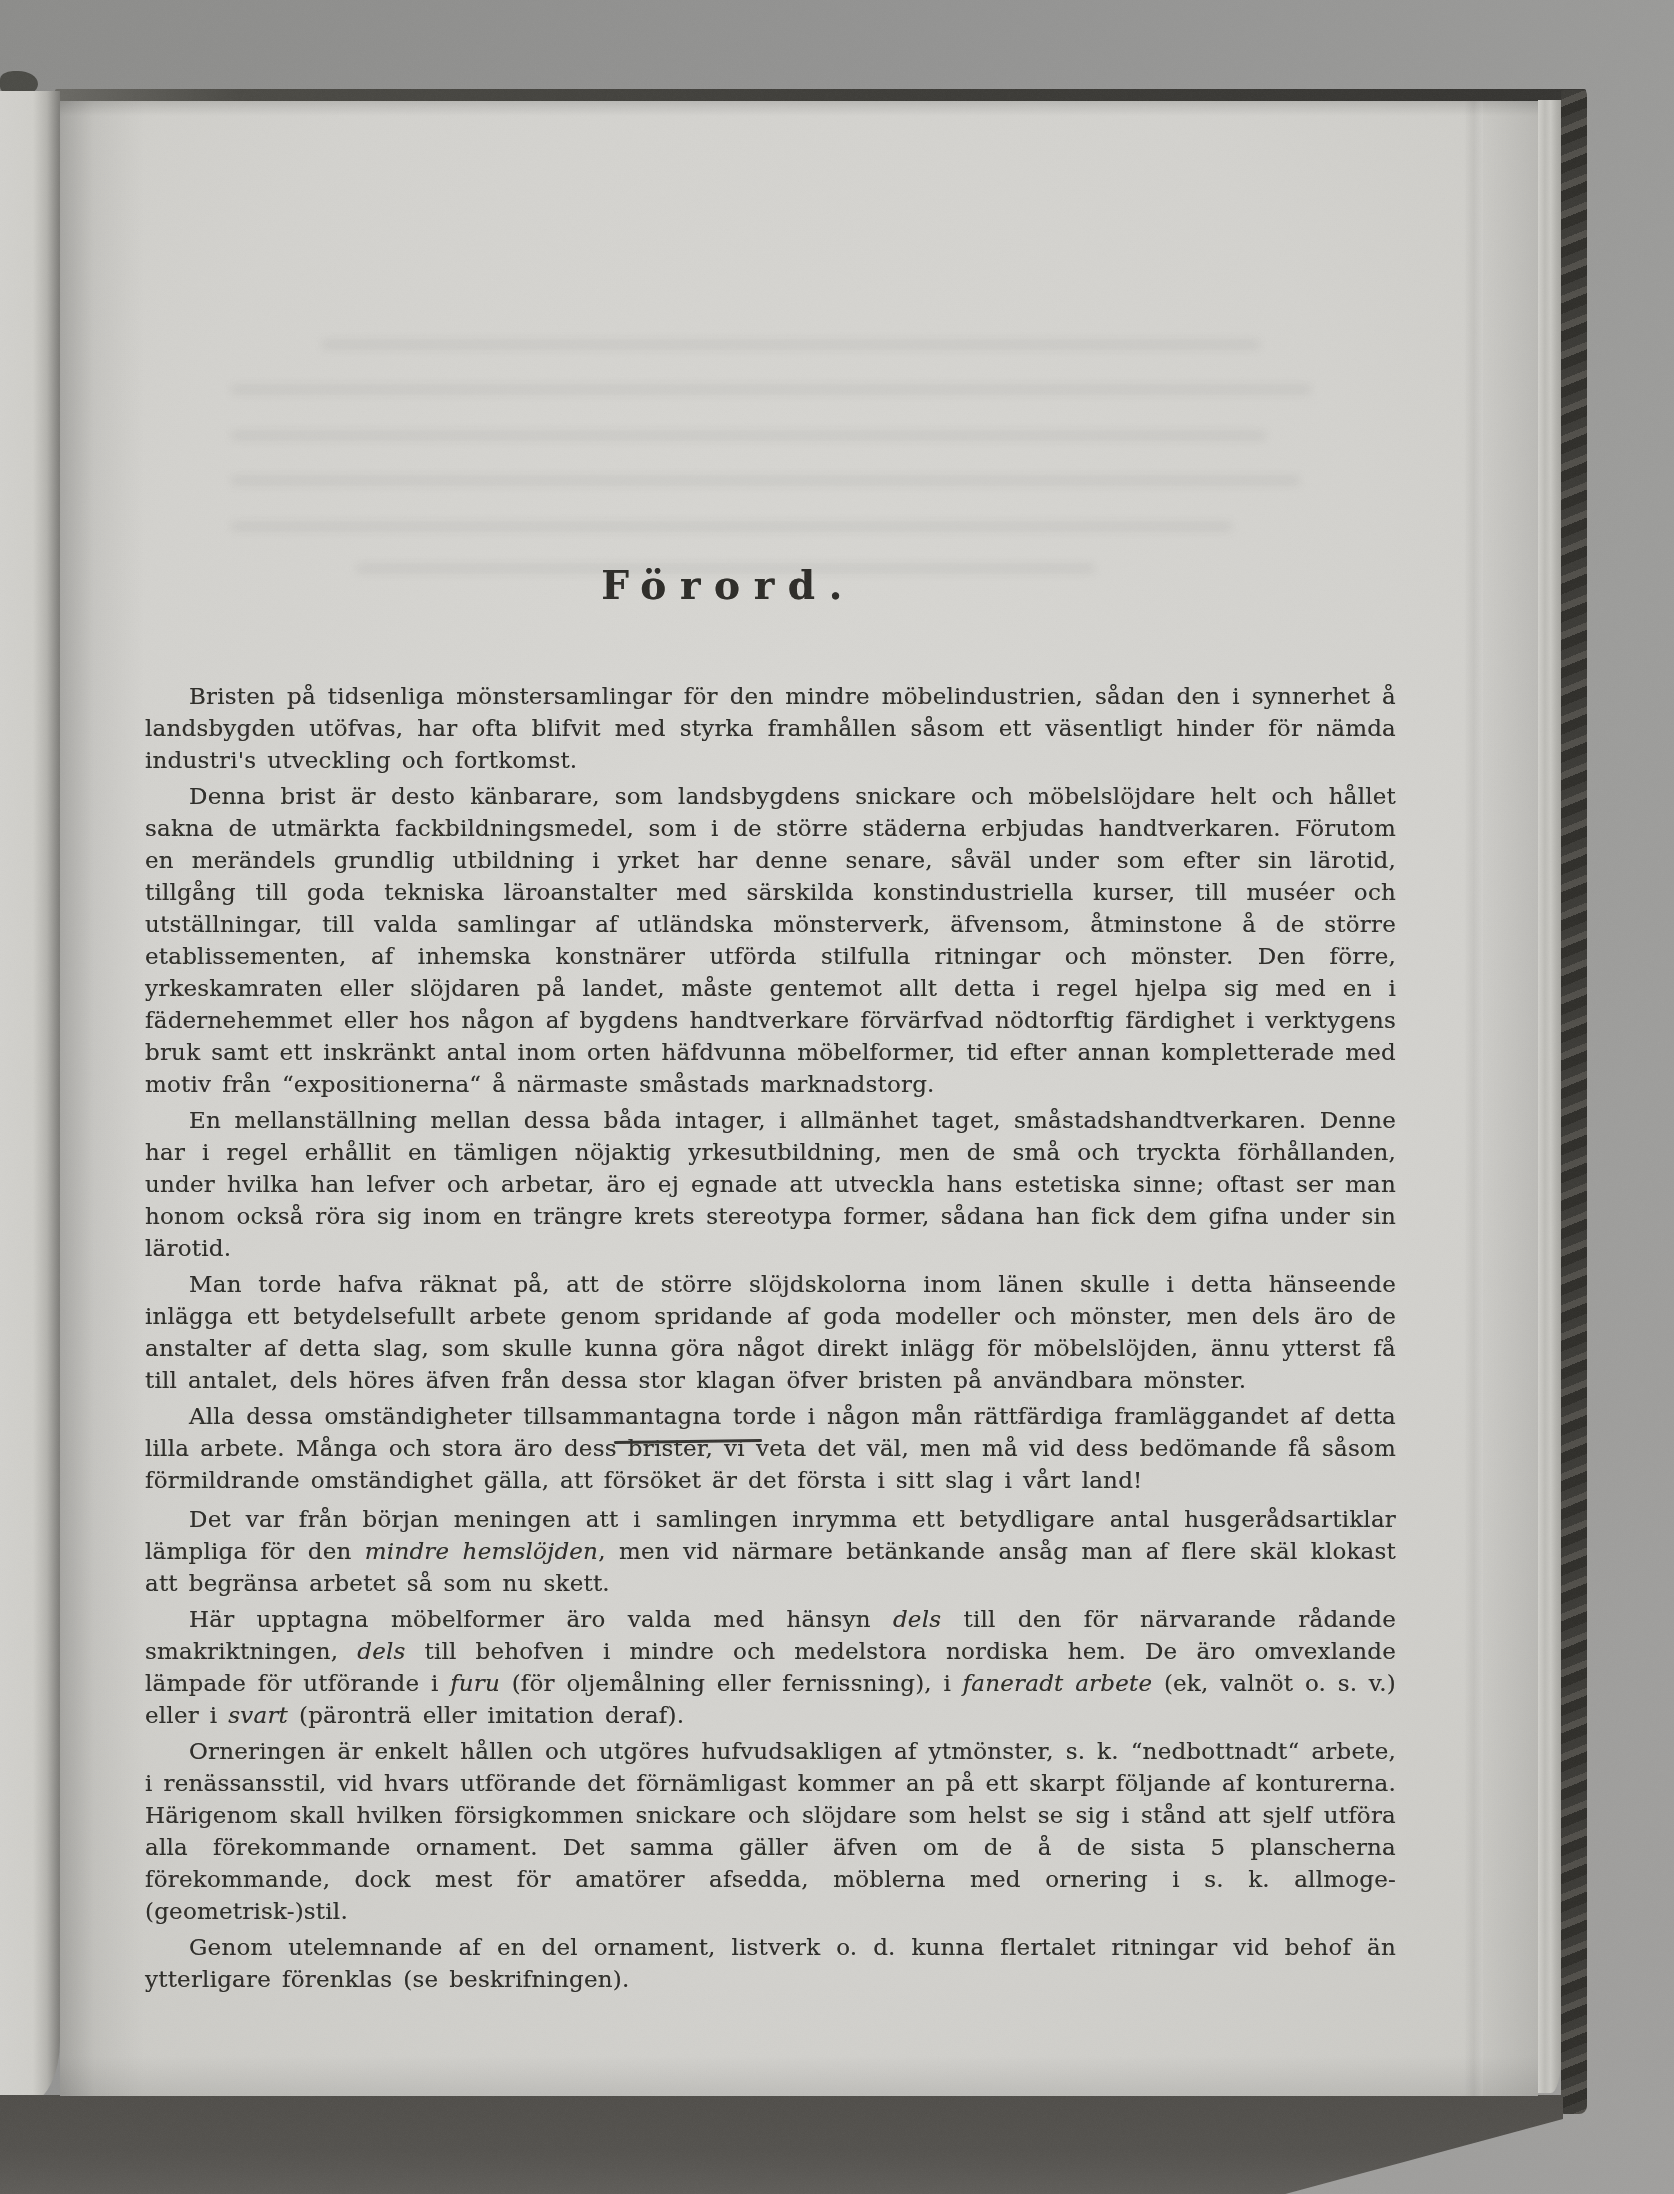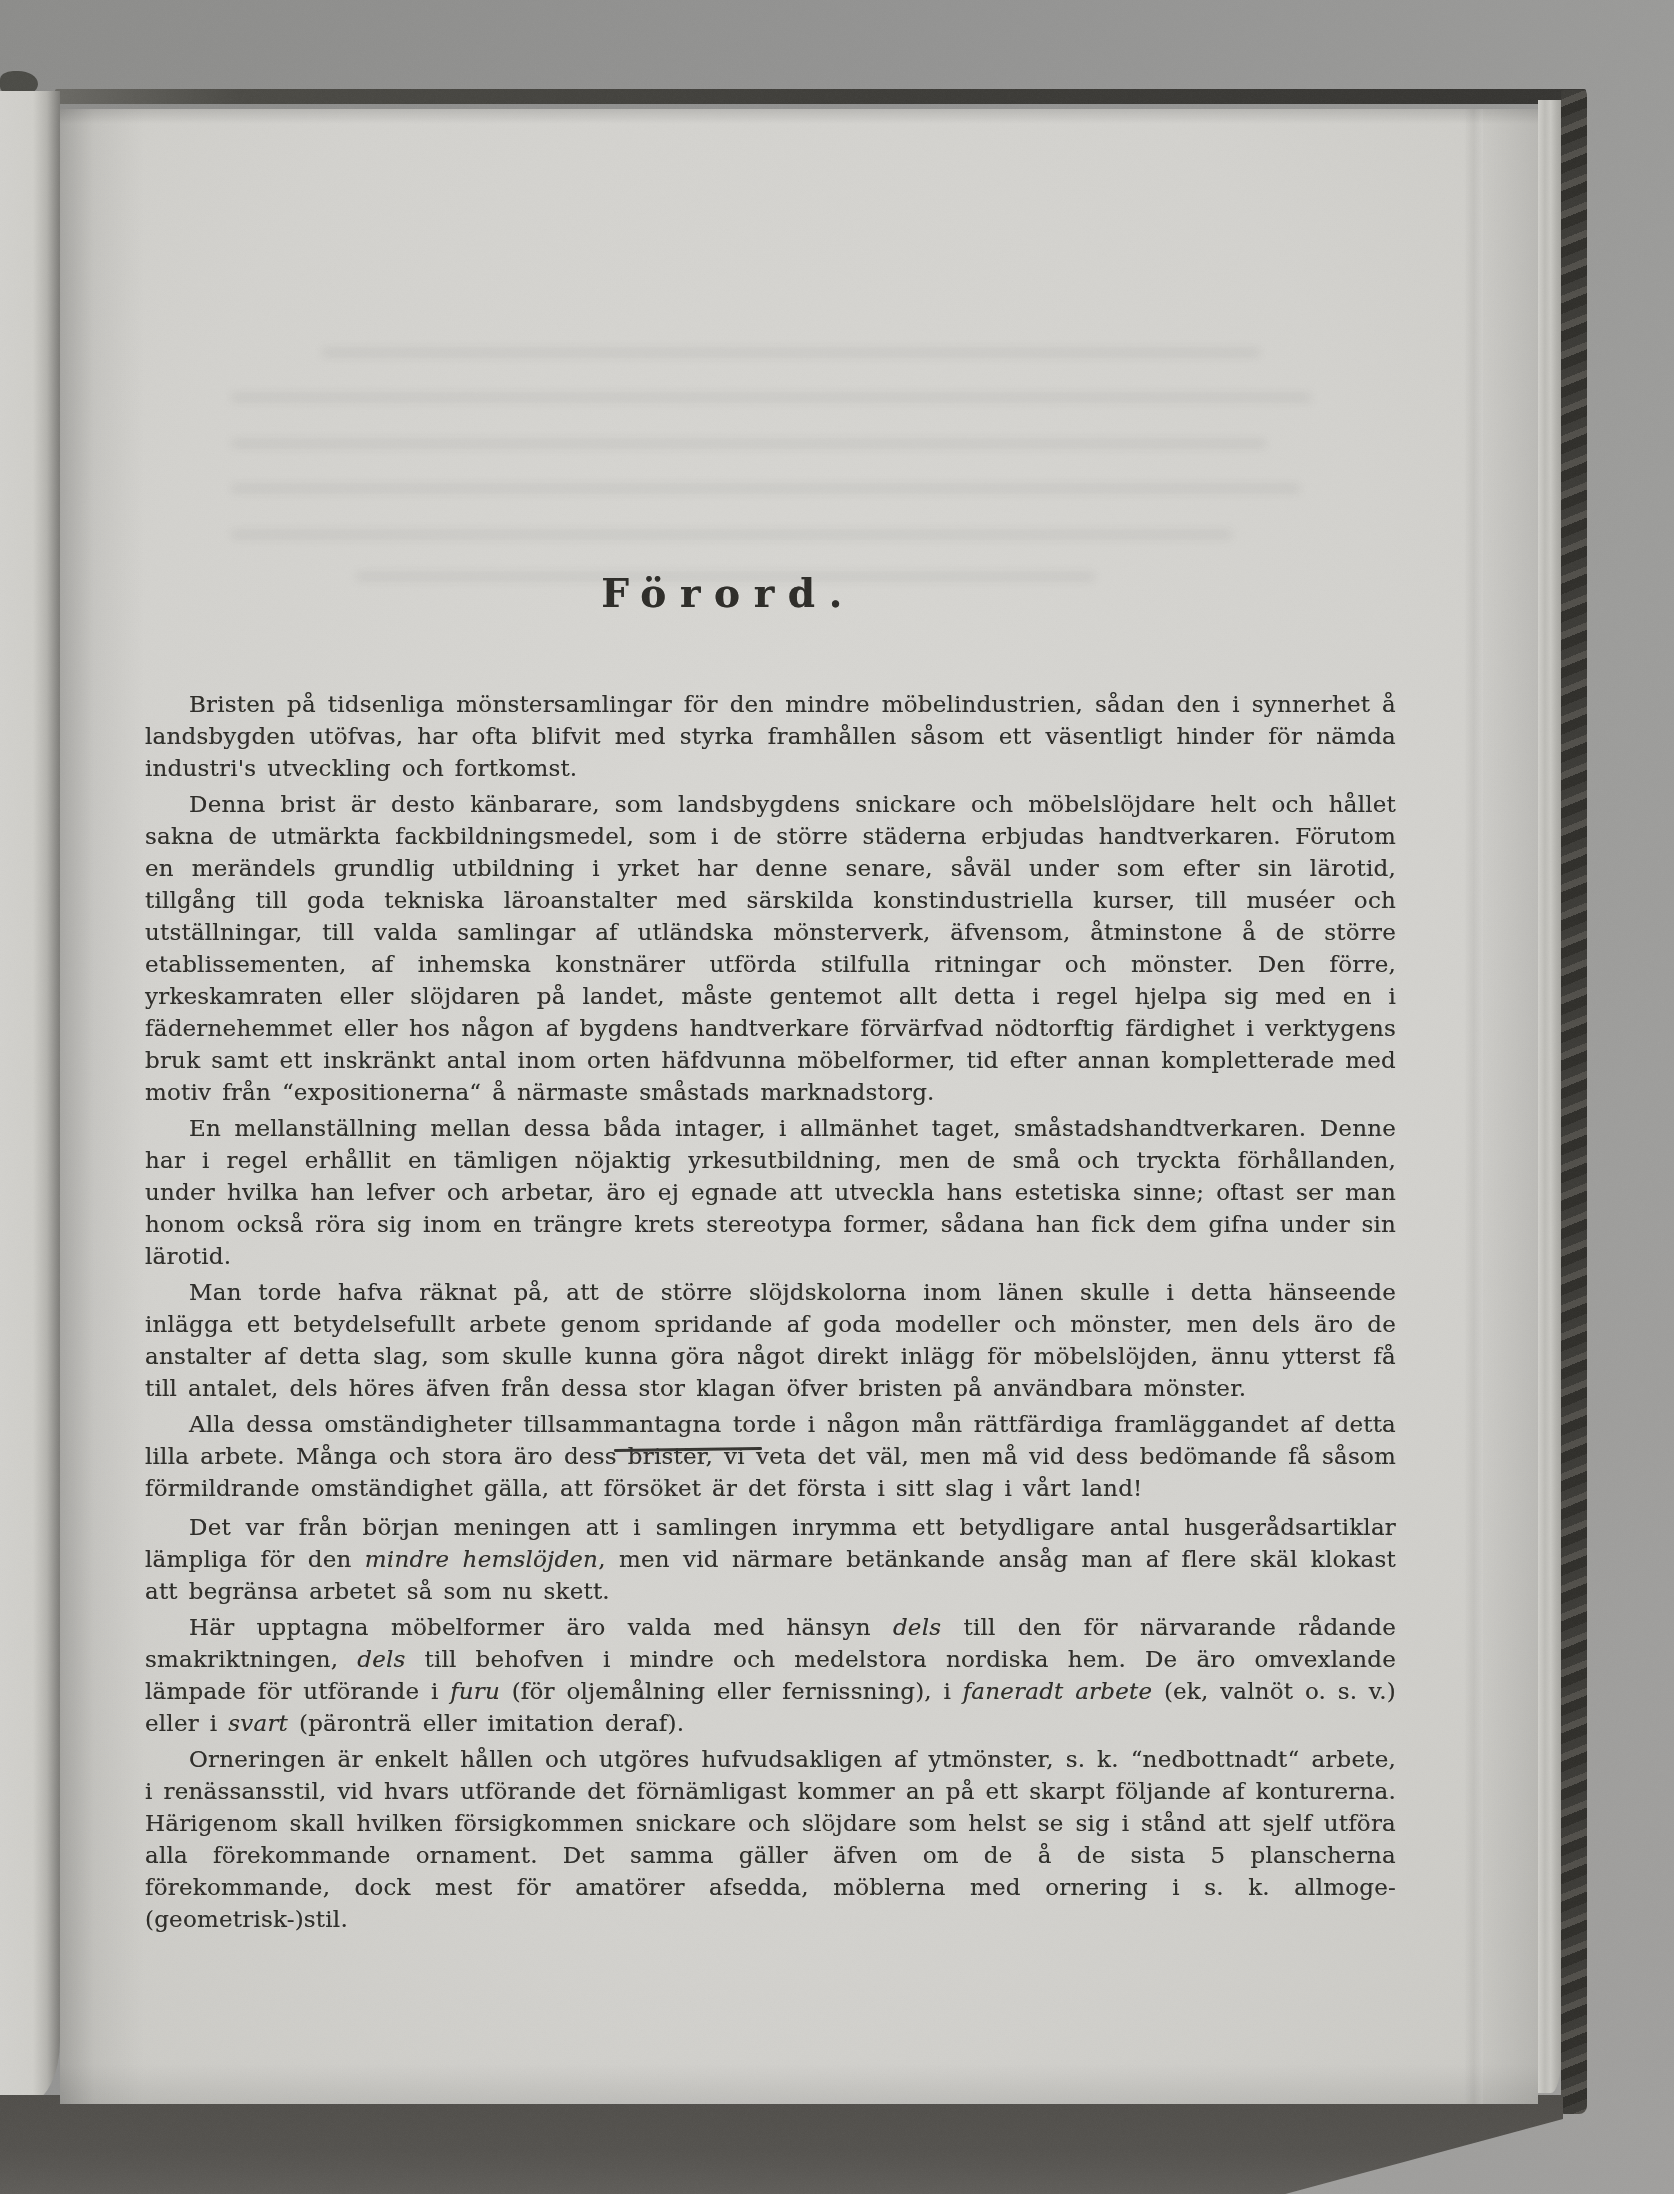--- a/index.html
+++ b/index.html
@@ -38,21 +38,21 @@
     border-radius: 2.3px 4.5px 8px 3.4px;
   }
   .book-shadow {
     position: absolute; left: 0px; top: 2095px; width: 1563px; height: 100px;
     background: linear-gradient(180deg, #4f4d49 0%, #53514d 55%, #5e5c58 100%);
     clip-path: polygon(0 0, 100% 0, 100% 24%, 82% 100%, 0 100%);
   }
 
   
   .page {
-    position: absolute; left: 60px; top: 109px; width: 1478px; height: 1995px;
+    position: absolute; left: 60px; top: 101px; width: 1478px; height: 1995px;
     background:
       linear-gradient(90deg, rgba(0,0,0,0.20) 0px, rgba(0,0,0,0.06) 34px, rgba(0,0,0,0) 85px),
       linear-gradient(270deg, rgba(0,0,0,0.10) 0px, rgba(0,0,0,0) 74px),
       linear-gradient(180deg, rgba(0,0,0,0.13) 0px, rgba(0,0,0,0) 15px),
       linear-gradient(0deg, rgba(0,0,0,0.09) 0px, rgba(0,0,0,0) 40px),
       radial-gradient(ellipse at 48% 40%, #d8d7d3 0%, #d3d2ce 60%, #cac9c4 100%);
   }
   .page-crease {
     position: absolute; left: 1404px; top: 0; width: 19.3px; height: 100%;
     background: linear-gradient(90deg, rgba(0,0,0,0) 0%, rgba(0,0,0,0.05) 50%, rgba(255,255,255,0.07) 100%);
@@ -121,20 +121,21 @@
         <p class="para"><span>Man torde hafva räknat på, att de större slöjdskolorna inom länen skulle i detta hänseende inlägga ett betydelsefullt arbete genom spridande af goda modeller och mönster, men dels äro de anstalter af detta slag, som skulle kunna göra något direkt inlägg för möbelslöjden, ännu ytterst få till antalet, dels höres äfven från dessa stor klagan öfver bristen på användbara mönster.</span></p>
         <p class="para"><span>Alla dessa omständigheter tillsammantagna torde i någon mån rättfärdiga framläggandet af detta lilla arbete. Många och stora äro dess brister, vi veta det väl, men må vid dess bedömande få såsom förmildrande omständighet gälla, att försöket är det första i sitt slag i vårt land!</span></p>
       </div>
 
     <div class="divider"></div>
 
     <div class="text-block section-2">
         <p class="para"><span>Det var från början meningen att i samlingen inrymma ett betydligare antal husgerådsartiklar lämpliga för den </span><em>mindre hemslöjden</em><span>, men vid närmare betänkande ansåg man af flere skäl klokast att begränsa arbetet så som nu skett.</span></p>
         <p class="para"><span>Här upptagna möbelformer äro valda med hänsyn </span><em>dels</em><span> till den för närvarande rådande smakriktningen, </span><em>dels</em><span> till behofven i mindre och medelstora nordiska hem. De äro omvexlande lämpade för utförande i </span><em>furu</em><span> (för oljemålning eller fernissning), i </span><em>faneradt arbete</em><span> (ek, valnöt o. s. v.) eller i </span><em>svart</em><span> (päronträ eller imitation deraf).</span></p>
         <p class="para"><span>Orneringen är enkelt hållen och utgöres hufvudsakligen af ytmönster, s. k. “nedbottnadt“ arbete, i renässansstil, vid hvars utförande det förnämligast kommer an på ett skarpt följande af konturerna. Härigenom skall hvilken försigkommen snickare och slöjdare som helst se sig i stånd att sjelf utföra alla förekommande ornament. Det samma gäller äfven om de å de sista 5 planscherna förekommande, dock mest för amatörer afsedda, möblerna med ornering i s. k. allmoge-(geometrisk-)stil.</span></p>
+        <p class="para"><span>Genom utelemnande af en del ornament, listverk o. d. kunna flertalet ritningar vid behof än ytterligare förenklas (se beskrifningen).</span></p>
       </div>
   </div>
 
   <svg class="grain" width="1675" height="2194" viewBox="0 0 2945 3859">
     <filter id="grain-f">
       <feTurbulence type="fractalNoise" baseFrequency="0.8" numOctaves="2" stitchTiles="stitch"></feTurbulence>
       <feColorMatrix type="saturate" values="0"></feColorMatrix>
     </filter>
     <rect width="2945" height="3859" filter="url(#grain-f)"></rect>
   </svg>

